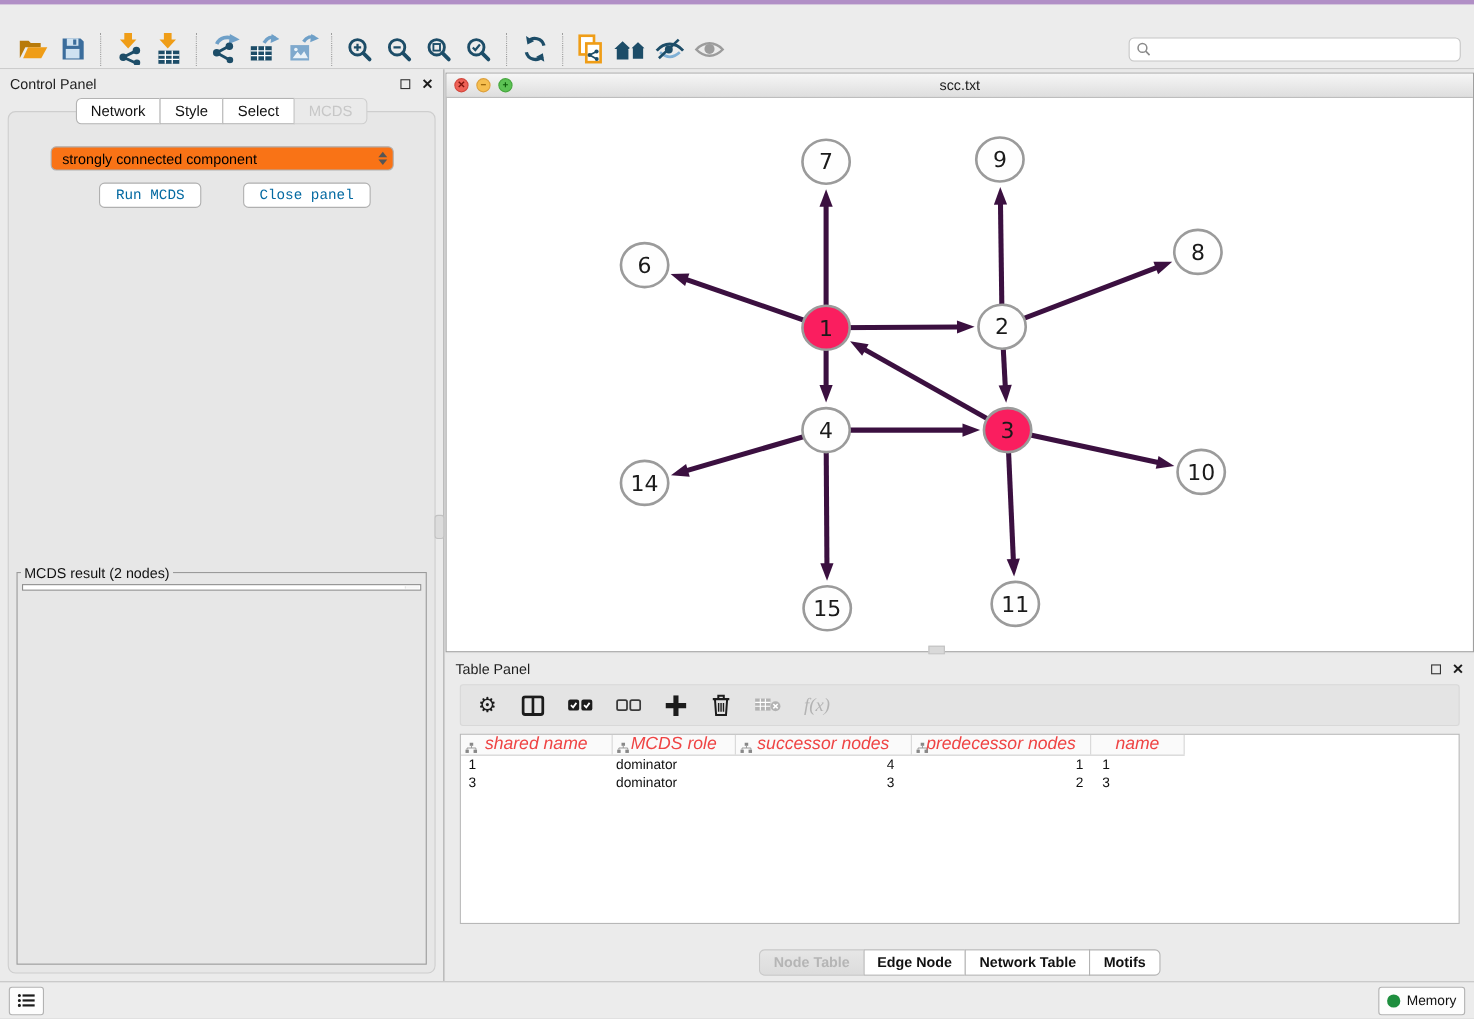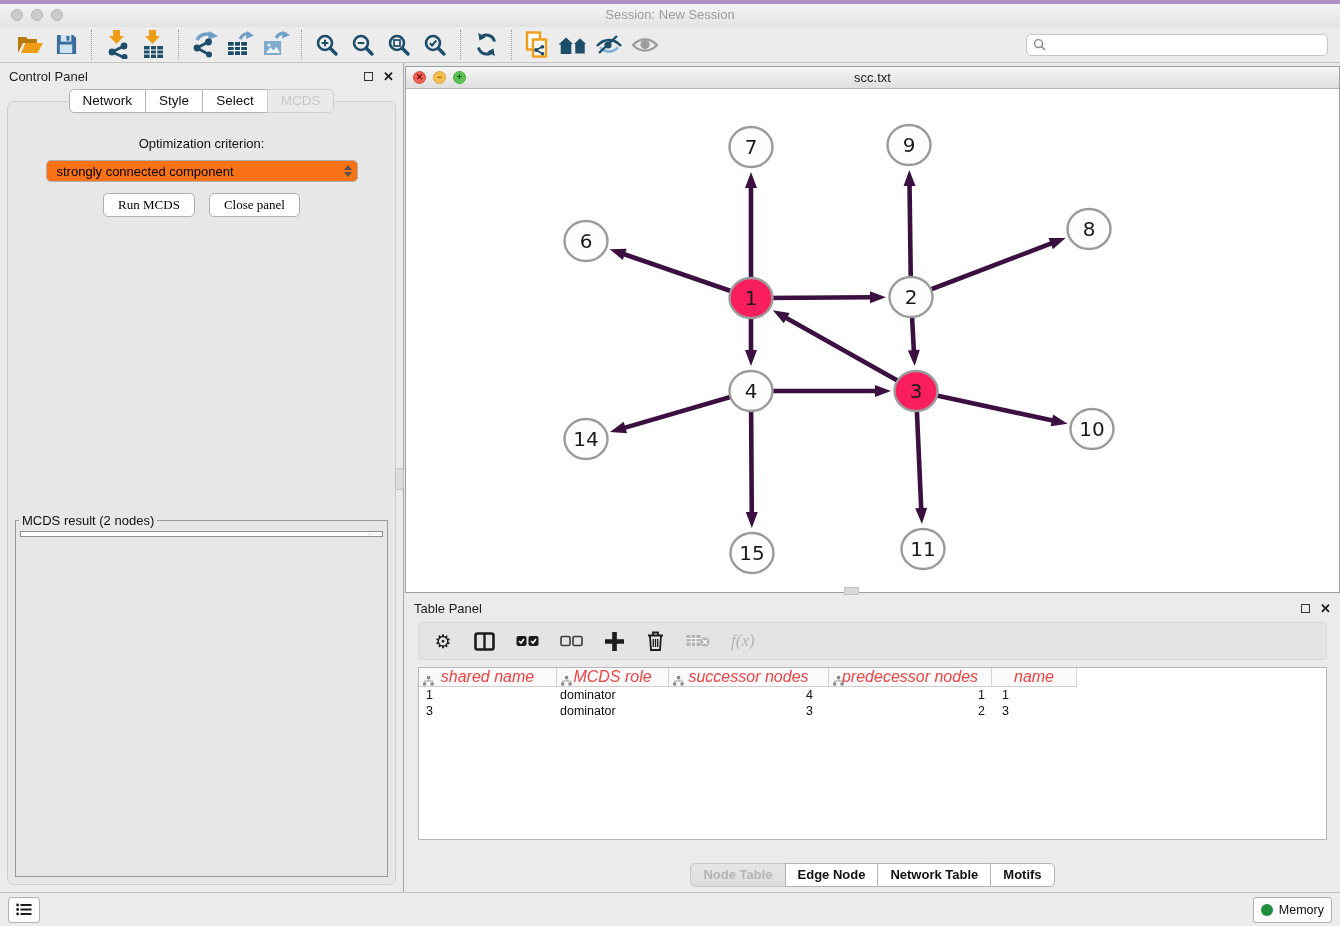--- a/index.html
+++ b/index.html
@@ -34,21 +34,21 @@
   .seg-tab:last-child{border-radius:0 5px 5px 0;}
   .seg-tab.inactive-look{background:#eaeaea;color:#c7c7c7;border-color:#cfcfcf;}
   .cp-body{flex:1;margin:-12px 7px 7px;background:#e7e7e7;border:1px solid #cecece;border-radius:7px;padding-top:22px;display:flex;flex-direction:column;position:relative;}
   .crit-label{text-align:center;font-size:13px;color:#111;margin-top:12px;}
   .dropdown{width:312px;height:22px;margin:9px auto 0;background:#f97316;border:1px solid #b0b0b0;border-radius:5px;display:flex;align-items:center;padding:0 5px 0 10px;font-size:13px;box-sizing:border-box;}
   .dropdown .dd-label{flex:1;}
   .dd-stepper{display:flex;flex-direction:column;gap:2px;align-items:center;}
   .dd-stepper .up{width:0;height:0;border-left:4px solid transparent;border-right:4px solid transparent;border-bottom:5px solid #555;}
   .dd-stepper .down{width:0;height:0;border-left:4px solid transparent;border-right:4px solid transparent;border-top:5px solid #555;}
   .btn-row{display:flex;justify-content:center;gap:14px;margin-top:11px;}
-  .mac-btn{background:#fff;border:1px solid #b0b0b0;border-radius:5px;font-size:13px;color:#000000;padding:3px 14px;font-family:Liberation Serif, serif;}
+  .mac-btn{background:#fff;border:1px solid #b0b0b0;border-radius:5px;font-size:13px;color:#0369a1;padding:3px 14px;font-family:Liberation Mono, monospace;margin-left:24px;}
   .cp-flex-spacer{flex:1;}
   fieldset.mcds-result{margin:0 7px 7px;border:1px solid #9a9a9a;height:362px;position:relative;padding:0;background:transparent;flex:0 0 auto;}
   fieldset.mcds-result legend{font-size:13px;color:#111;margin-left:3px;padding:0 3px;}
   .result-box{position:absolute;left:4px;right:4px;top:3px;bottom:4px;background:#fff;border:1px solid #8d8d8d;font-size:13px;color:#111;padding:2px 5px;white-space:pre;line-height:1.3;overflow:hidden;}
   .result-scroll{position:absolute;top:1px;bottom:1px;right:1px;width:12px;background:#f6f6f6;border-left:1px solid #e3e3e3;}
 
   
   #v-splitter-handle{position:absolute;left:395px;top:405px;width:9px;height:22px;background:#dcdcdc;border:1px solid #c2c2c2;border-radius:3px;box-sizing:border-box;}
   #h-splitter-handle{position:absolute;left:844px;top:524px;width:15px;height:8px;background:#d9d9d9;border:1px solid #c2c2c2;box-sizing:border-box;}
 
@@ -90,28 +90,20 @@
   .sb-spacer{flex:1;}
   .mem-dot{width:12px;height:12px;border-radius:50%;background:#1e8e3e;}
 </style>
 </head>
 <body>
 
 <div id="window">
 
   <div id="top-strip"></div>
 
-  <div id="titlebar">
-    <div class="mac-dots">
-      <span class="mac-dot"></span>
-      <span class="mac-dot"></span>
-      <span class="mac-dot"></span>
-    </div>
-    <div id="window-title">Session: New Session</div>
-  </div>
 
   <div id="main-toolbar">
     <span class="tb-btn">
       <svg width="27" height="24" viewBox="0 0 27 24">
           <path d="M1 20V4h8l2 2h9v4H6z" fill="#b87a0a"></path>
           <path d="M4 20l4.5-10H26l-5.5 10z" fill="#ef9d17"></path>
         </svg>
     </span>
     <span class="tb-btn">
       <svg width="23" height="23" viewBox="0 0 24 24">
@@ -253,21 +245,20 @@
         <span class="float-icon"></span>
         <span class="close-icon">✕</span>
       </div>
       <div class="cp-tabs">
         <span class="seg-tab">Network</span>
         <span class="seg-tab">Style</span>
         <span class="seg-tab">Select</span>
         <span class="seg-tab inactive-look">MCDS</span>
       </div>
       <div class="cp-body">
-        <div class="crit-label">Optimization criterion:</div>
         <div class="dropdown">
           <span class="dd-label">strongly connected component</span>
           <span class="dd-stepper">
               <span class="up"></span>
               <span class="down"></span>
             </span>
         </div>
         <div class="btn-row">
           <button class="mac-btn">Run MCDS</button>
           <button class="mac-btn">Close panel</button>

